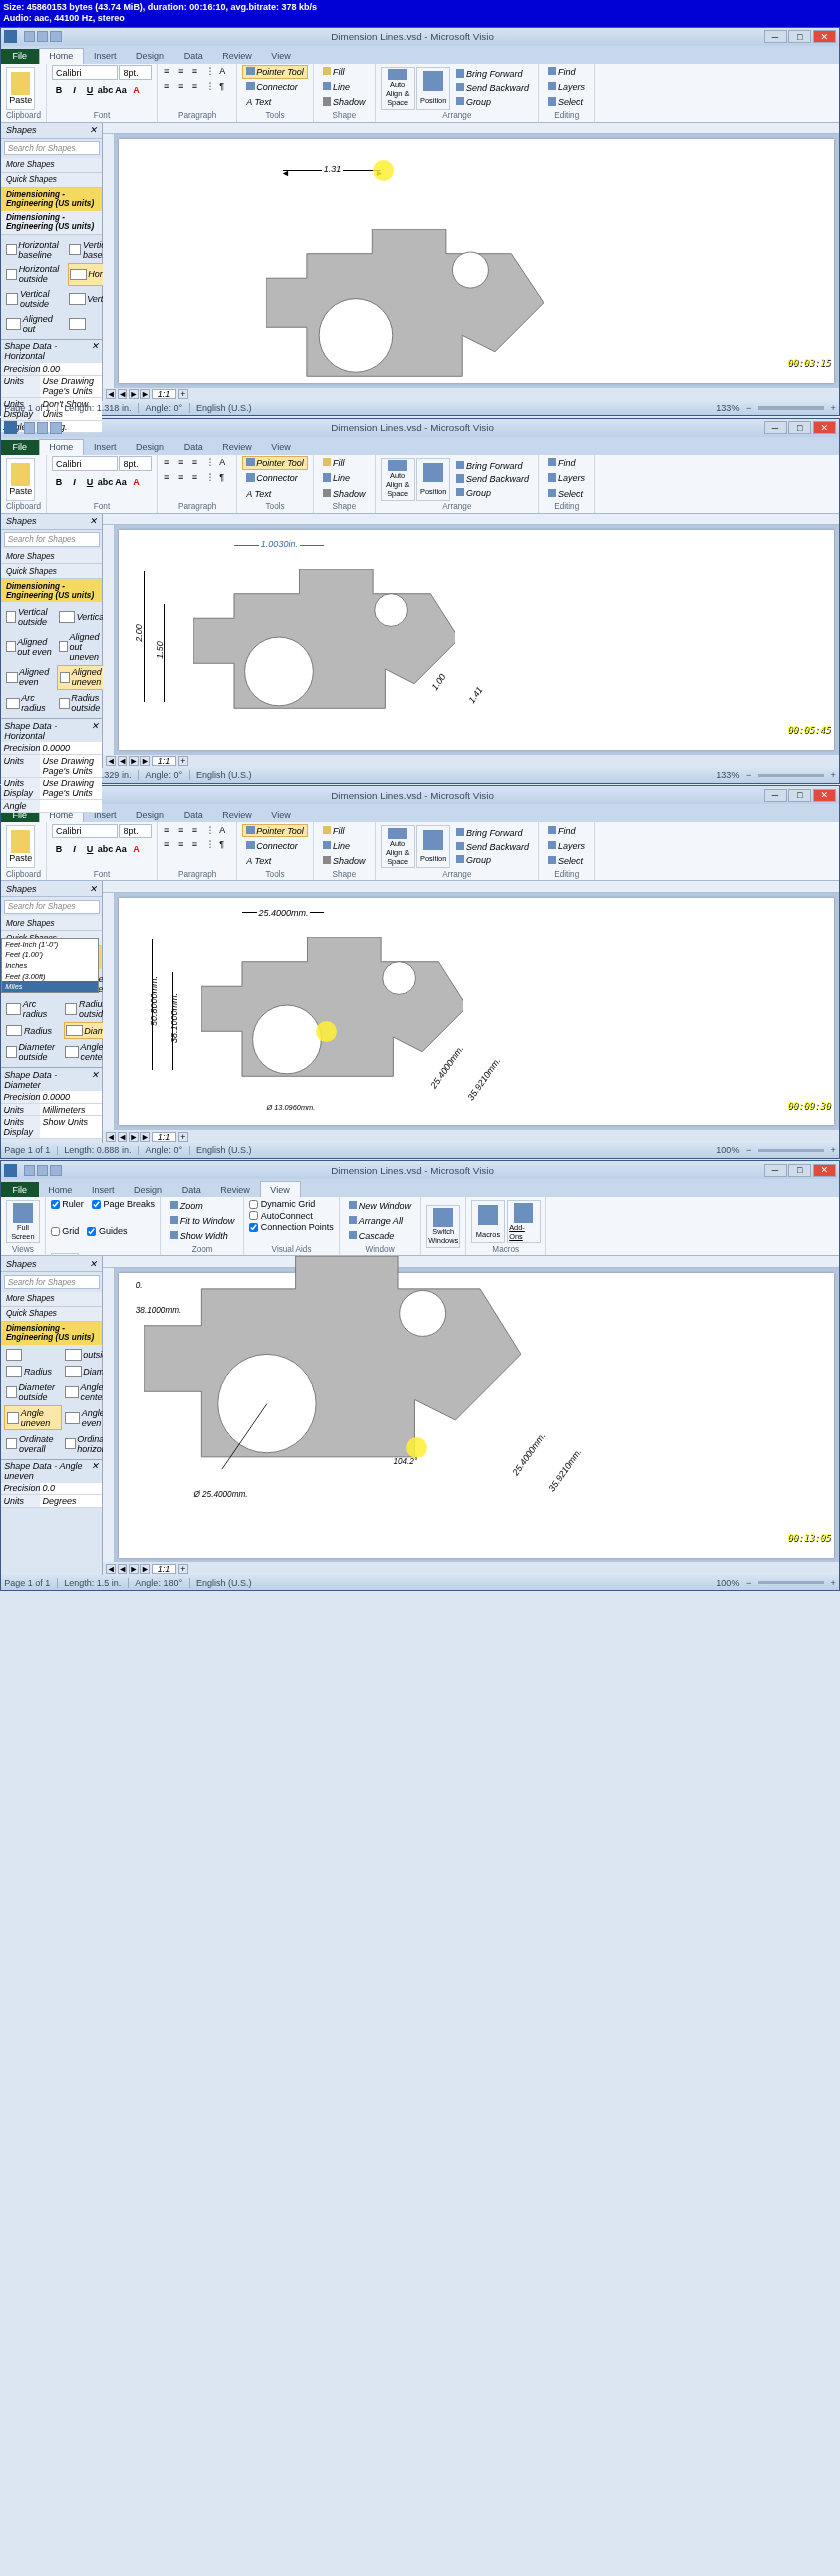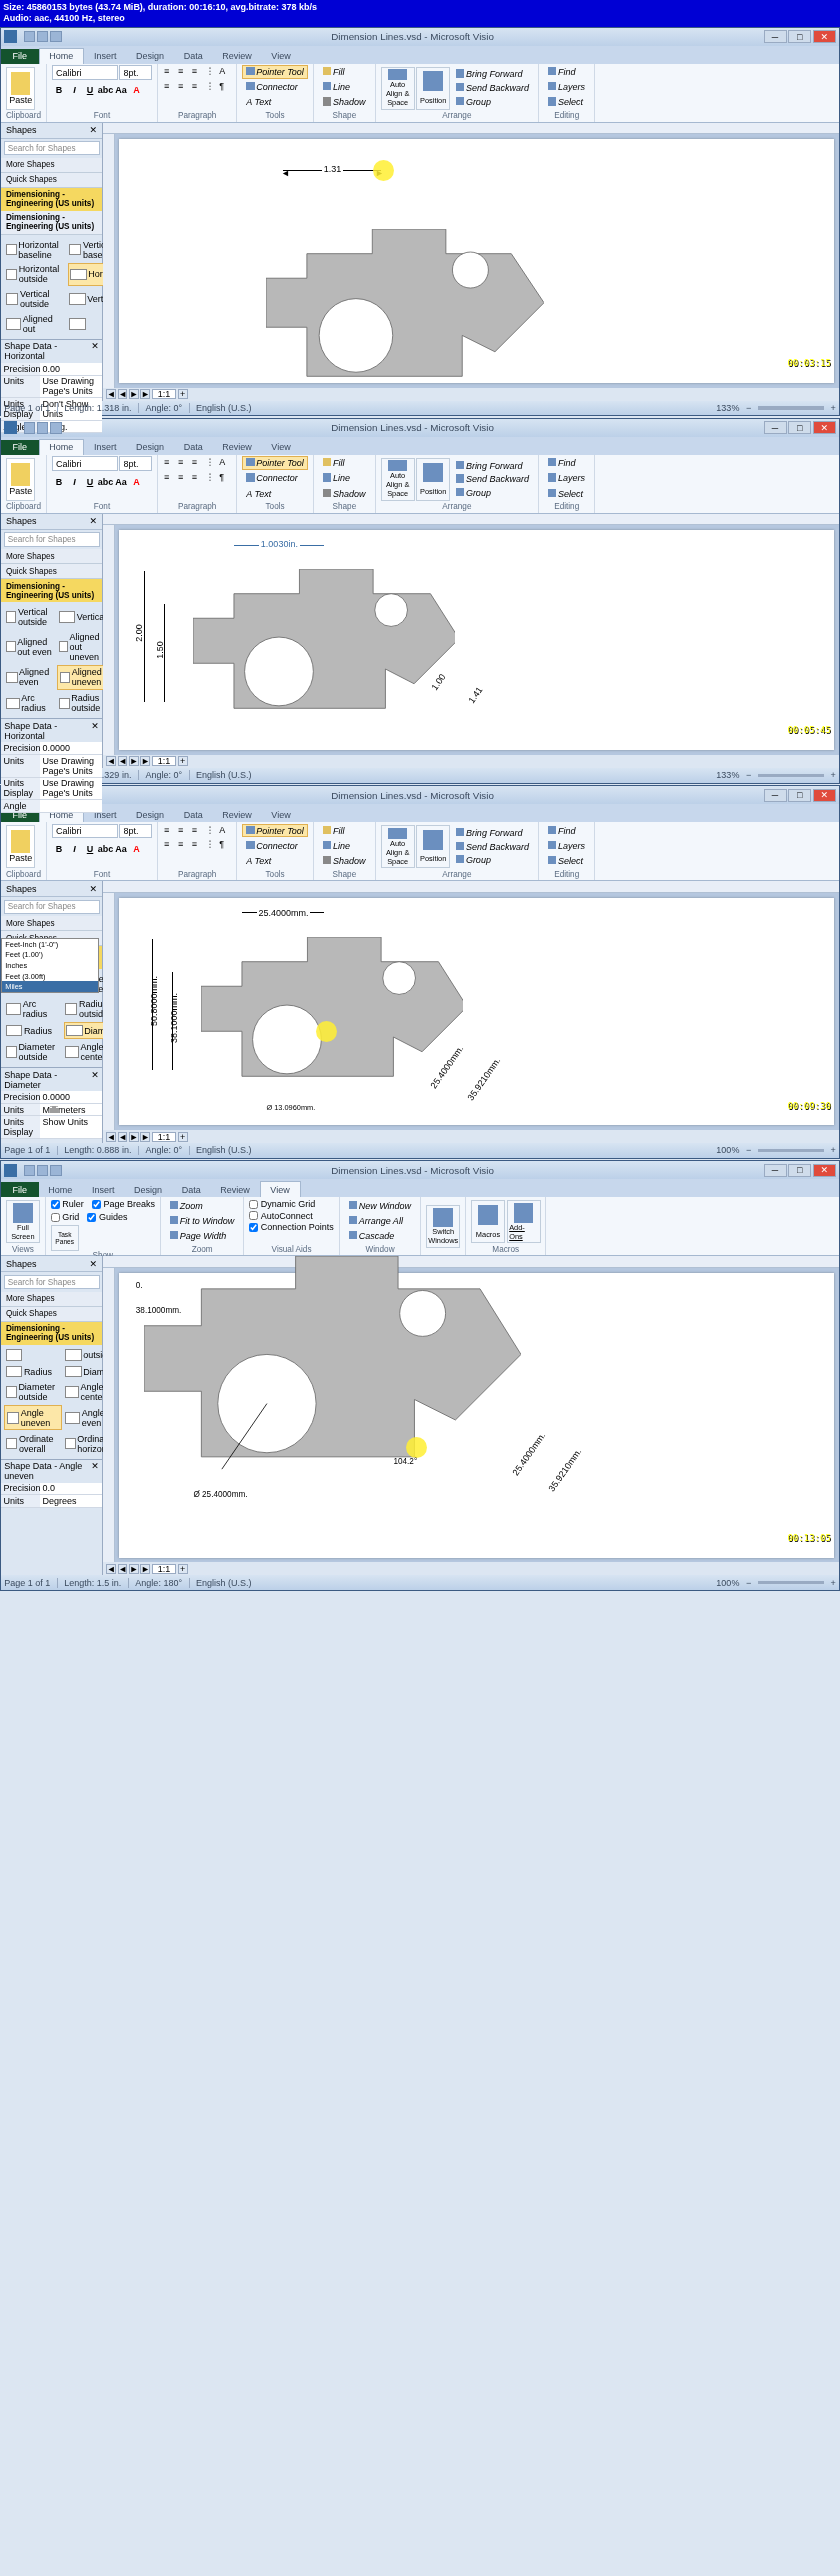--- a/index.html
+++ b/index.html
@@ -28,21 +28,21 @@
 .font-combo{border:0.8px solid #b0c0d4;background:#fff;padding:0.8px 3.3px;height:14.7px;width:66px;}
 .font-btns{display:flex;gap:0.8px;margin-top:1.6px;}
 .font-btns span{width:14.7px;height:14.7px;border:0.8px solid transparent;display:flex;align-items:center;justify-content:center;font-weight:bold;}
 .para-row{display:flex;gap:0.8px;}
 .para-row span{width:13px;height:13px;border:0.8px solid transparent;}
 .big-btn{width:34px;height:43px;border:0.8px solid #c0cddb;display:flex;flex-direction:column;align-items:center;justify-content:space-around;padding:1.6px;}
 .big-btn .icon{width:19.7px;height:19.7px;background:#6b8fbf;}
 .tool-btn{padding:0.8px 3.3px;border:0.8px solid transparent;display:flex;align-items:flex-start;gap:1.6px;font-size:8.2px;font-style:italic;}
 .tool-btn.active{background:#fce7a8;border-color:#e0b050;}
 .tool-btn .dot{width:8.2px;height:8.2px;background:#6b8fbf;display:inline-block;}
-.main{display:flex;height:278px;background:#b5c7df;}
+.main{display:flex;height:278px;background:#b5c7df;font-style:italic;}
 .shapes-pane{width:102px;background:#dce6f2;border-right:0.8px solid #99aac2;display:flex;flex-direction:column;}
 .shapes-header{background:#dce6f2;padding:2.5px 4.9px;font-size:9px;display:flex;justify-content:space-between;border-bottom:0.8px solid #b0c0d4;}
 .shapes-search{margin:2.5px;border:0.8px solid #b0c0d4;background:#fff;padding:1.6px 3.3px;font-size:8.2px;color:#888;}
 .shapes-gray{padding:2.5px 4.9px;background:#e6ecf5;border-bottom:0.8px solid #c0cddb;font-size:8.2px;}
 .shapes-yellow{padding:2.5px 4.9px;background:#f5d860;font-size:8.2px;font-weight:bold;}
 .shape-grid{padding:3.3px;display:grid;grid-template-columns:1fr 1fr;gap:1.6px;}
 .shape-item{display:flex;align-items:center;gap:1.6px;padding:1.6px;font-size:7.4px;}
 .shape-item.selected{background:#fce7a8;border:0.8px solid #e0b050;}
 .shape-item .sicon{width:16.4px;height:11.5px;border:0.8px solid #888;background:#fff;}
 .data-header{background:#dce6f2;padding:1.6px 3.3px;font-size:8.2px;display:flex;justify-content:space-between;border-top:0.8px solid #99aac2;}
@@ -907,21 +907,21 @@
     <div class="ribbon-group">
         <div class="content">
           <div class="big-btn">
             <div class="icon"></div>
             <span style="font-size:7.4px;text-align:center;">Full Screen</span>
           </div>
         </div>
         <div class="label">Views</div>
       </div>
     <div class="ribbon-group">
-        <div class="content" style="flex-direction:column;align-items:flex-start;gap:3px;">
+        <div class="content" style="flex-direction:column;align-items:flex-start;gap:17px;">
       <div style="display:flex;gap:8.2px;">
             <label class="cb">
               <input type="checkbox" checked="" style="">
               <span>Ruler</span>
             </label>
             <label class="cb">
               <input type="checkbox" checked="" style="">
               <span>Page Breaks</span>
             </label>
           </div>
@@ -946,21 +946,21 @@
       <div class="tool-btn">
             <span class="dot"></span>
             <span>Zoom</span>
           </div>
       <div class="tool-btn">
             <span class="dot"></span>
             <span>Fit to Window</span>
           </div>
       <div class="tool-btn">
             <span class="dot"></span>
-            <span>Page Width</span>
+            <span>Show Width</span>
           </div>
     </div>
         <div class="label">Zoom</div>
       </div>
     <div class="ribbon-group">
         <div class="content" style="flex-direction:column;align-items:flex-start;">
       <label class="cb">
             <input type="checkbox" style="">
             <span>Dynamic Grid</span>
           </label>

